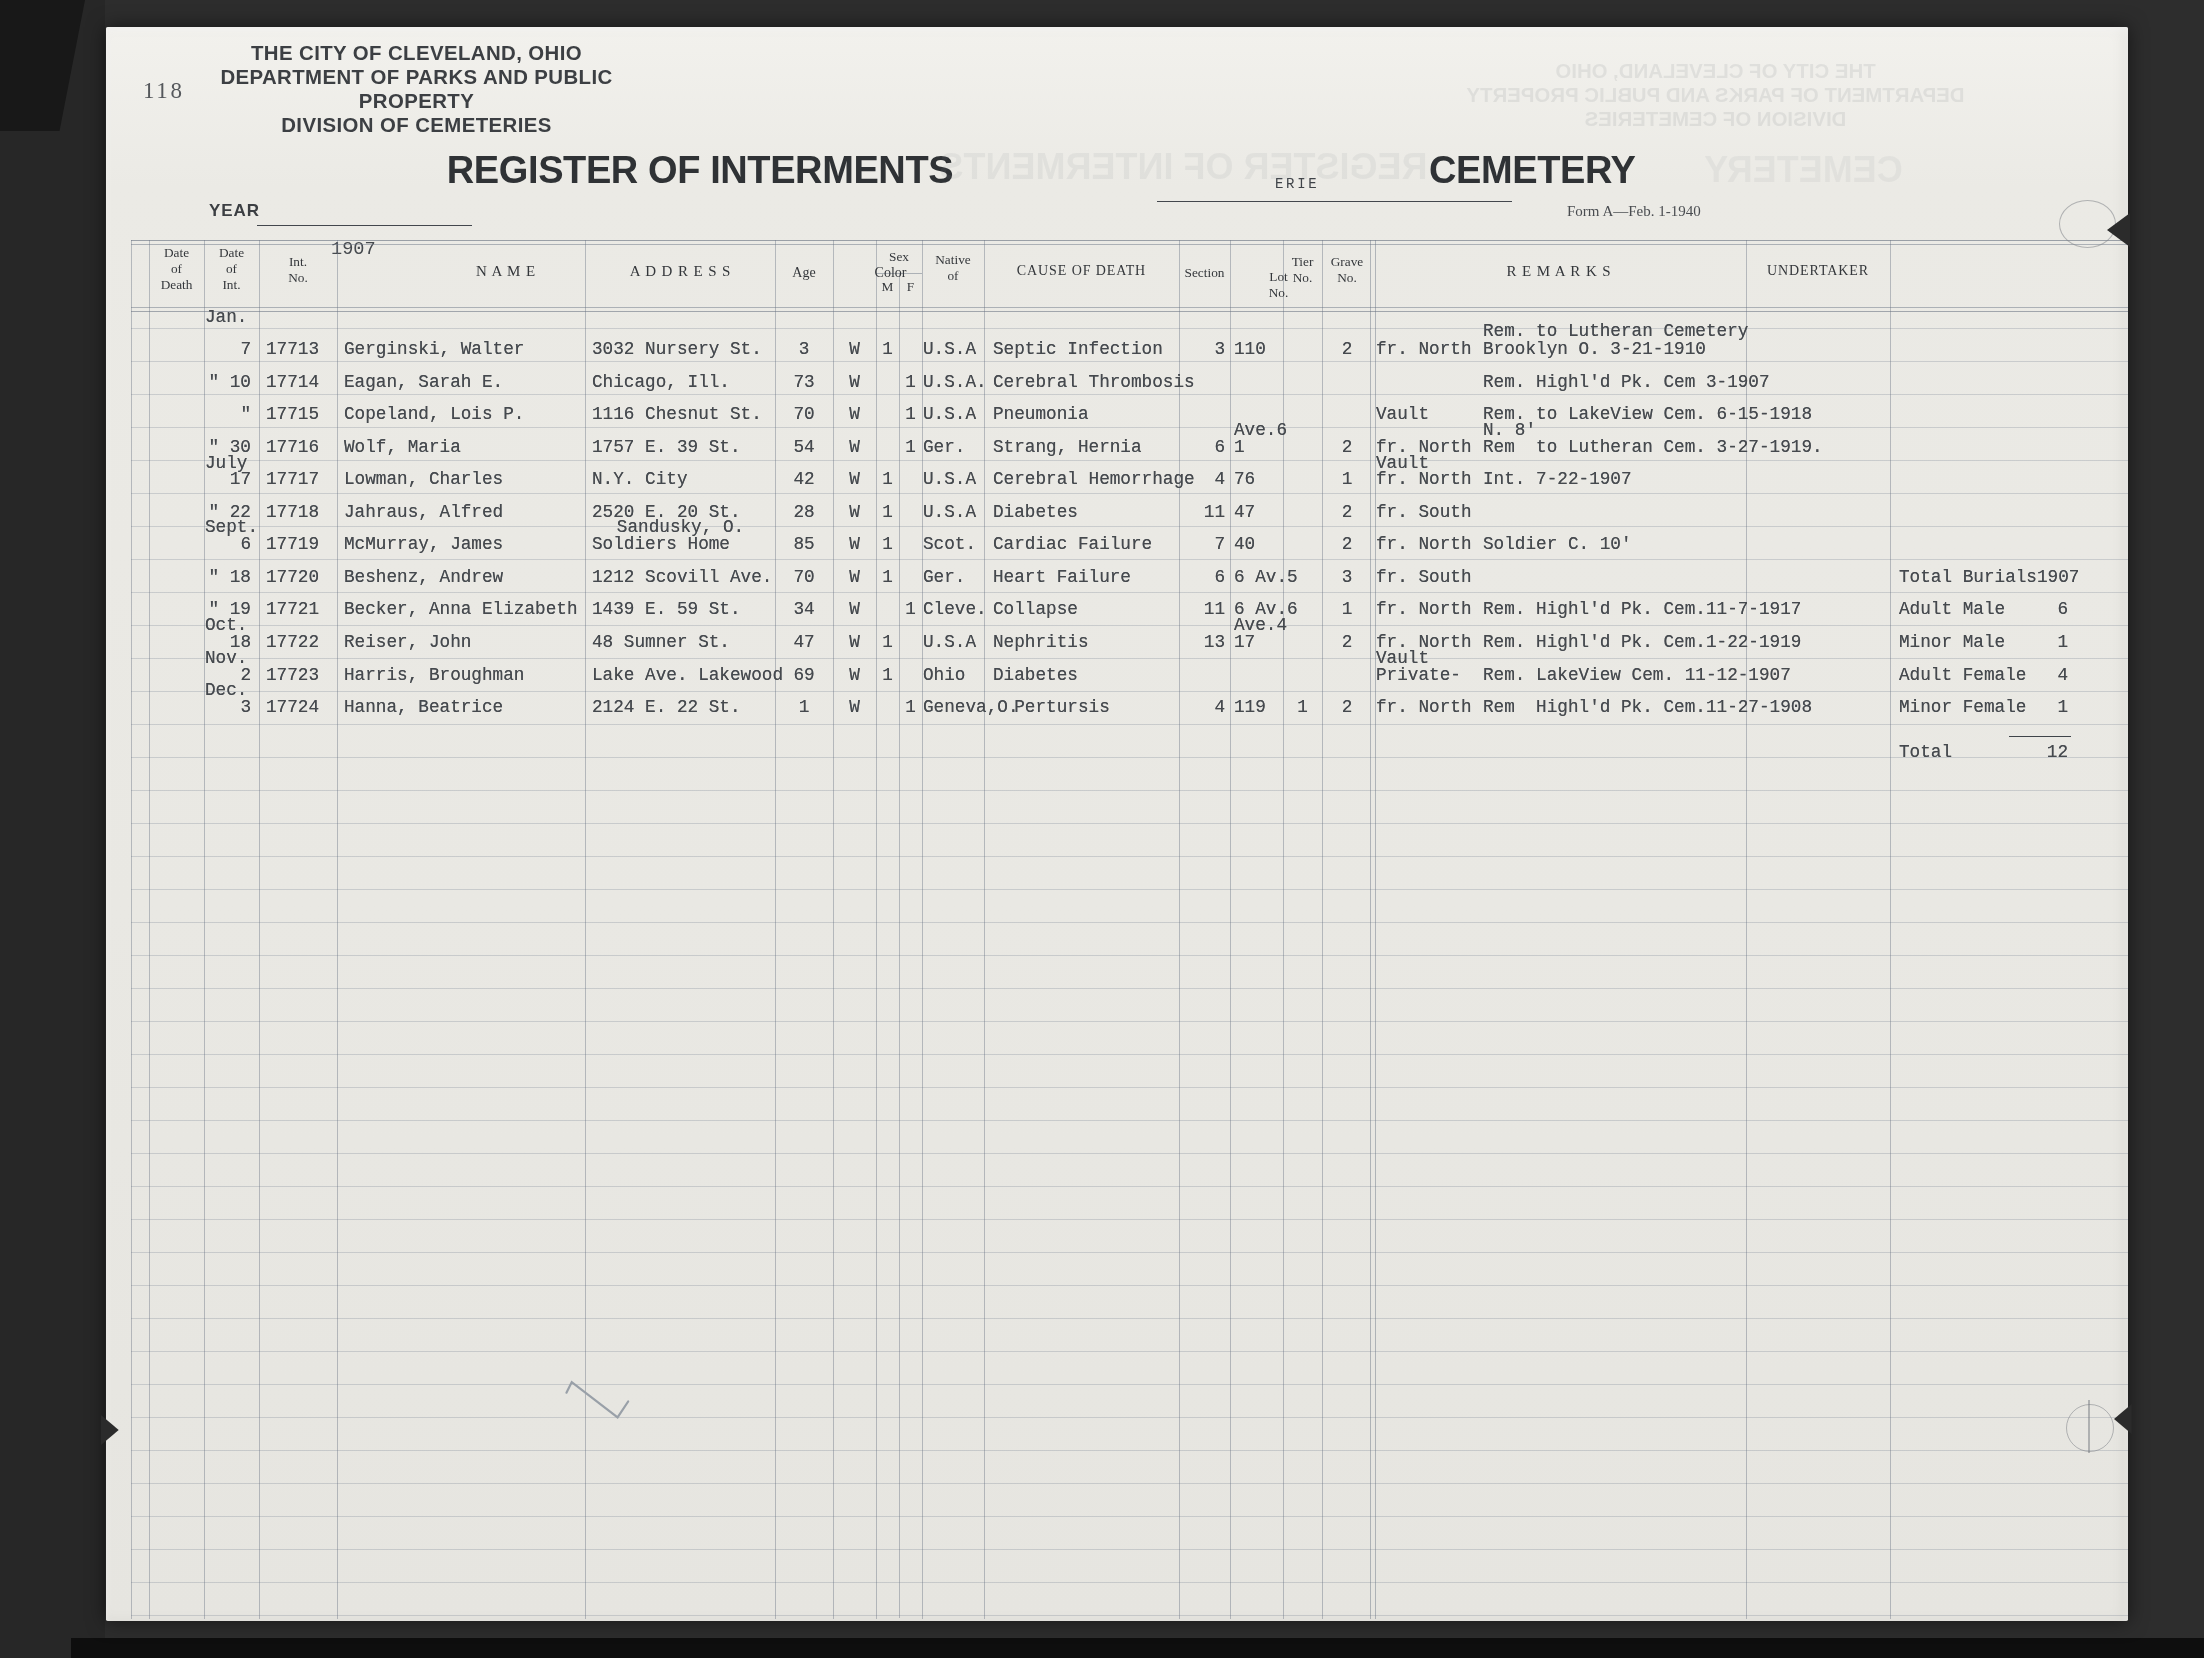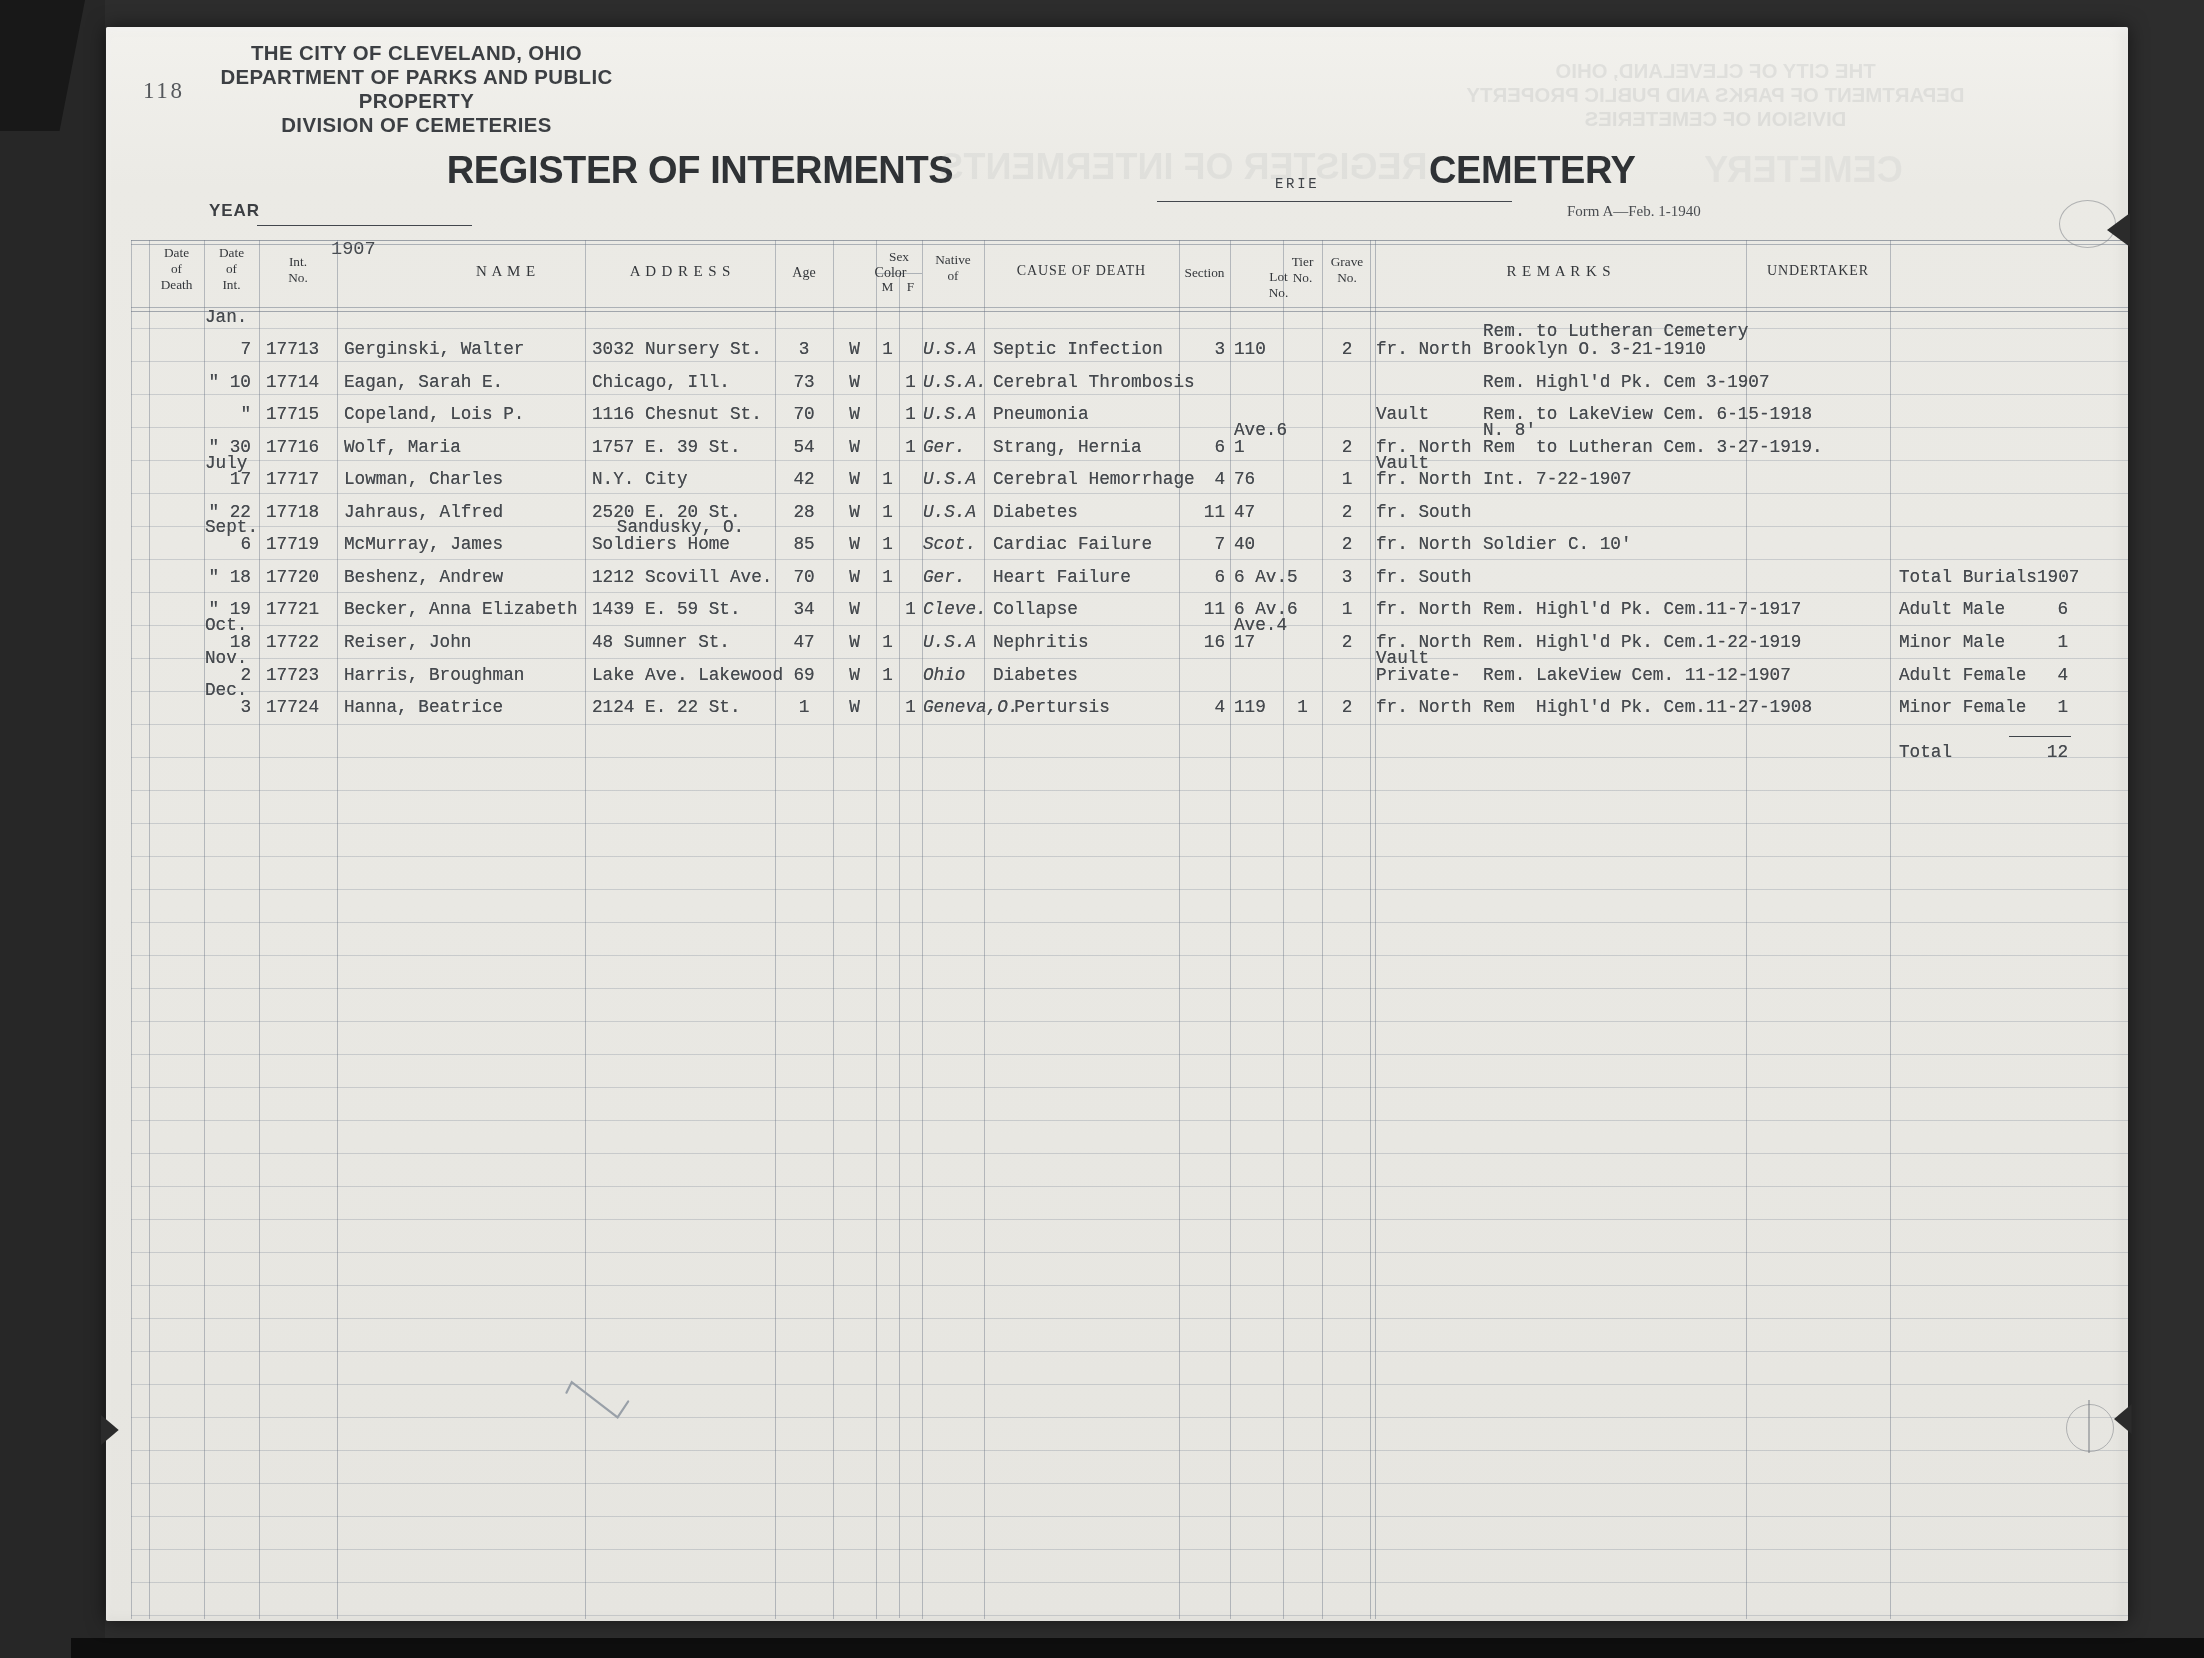--- a/index.html
+++ b/index.html
@@ -54,21 +54,21 @@
   .mpos-below .c-month{top:16px;}
   .c-day{left:85px;width:60px;text-align:right;}
   .c-intno{left:160px;}
   .c-name{left:238px;}
   .c-addr{left:486px;}
   .c-addr-above{left:479px;width:191px;text-align:center;top:-17px !important;}
   .c-age{left:669px;width:58px;text-align:center;}
   .c-color{left:727px;width:43px;text-align:center;}
   .c-sexm{left:770px;width:23px;text-align:center;}
   .c-sexf{left:793px;width:23px;text-align:center;}
-  .c-native{left:817px;font-style:italic;}
+  .c-native{left:817px;}
   .c-cause{left:887px;}
   .c-section{left:1068px;width:51px;text-align:right;}
   .c-lot{left:1128px;}
   .c-lot-above{left:1128px;top:-17px !important;}
   .c-tier{left:1177px;width:39px;text-align:center;}
   .c-grave{left:1216px;width:50px;text-align:center;}
   .c-dir{left:1270px;}
   .c-dir2{left:1270px;top:16px !important;}
   .c-rem{left:1377px;}
   .c-rem-above{left:1377px;top:-17.7px !important;}
@@ -335,21 +335,21 @@
           <span class="c-month">Oct.</span>
           <span class="c-day">18</span>
           <span class="c-intno">17722</span>
           <span class="c-name">Reiser, John</span>
           <span class="c-addr">48 Sumner St.</span>
           <span class="c-age">47</span>
           <span class="c-color">W</span>
           <span class="c-sexm">1</span>
           <span class="c-native">U.S.A</span>
           <span class="c-cause">Nephritis</span>
-          <span class="c-section">16</span>
+          <span class="c-section">13</span>
           <span class="c-lot-above">Ave.4</span>
           <span class="c-lot">17</span>
           <span class="c-grave">2</span>
           <span class="c-dir">fr. North</span>
           <span class="c-dir2">Vault</span>
           <span class="c-rem">Rem. Highl'd Pk. Cem.1-22-1919</span>
           <span class="c-sum-label">Minor Male</span>
           <span class="c-sum-value">1</span>
         </div>
         <div class="rec mpos-above" style="top: 638px;">

